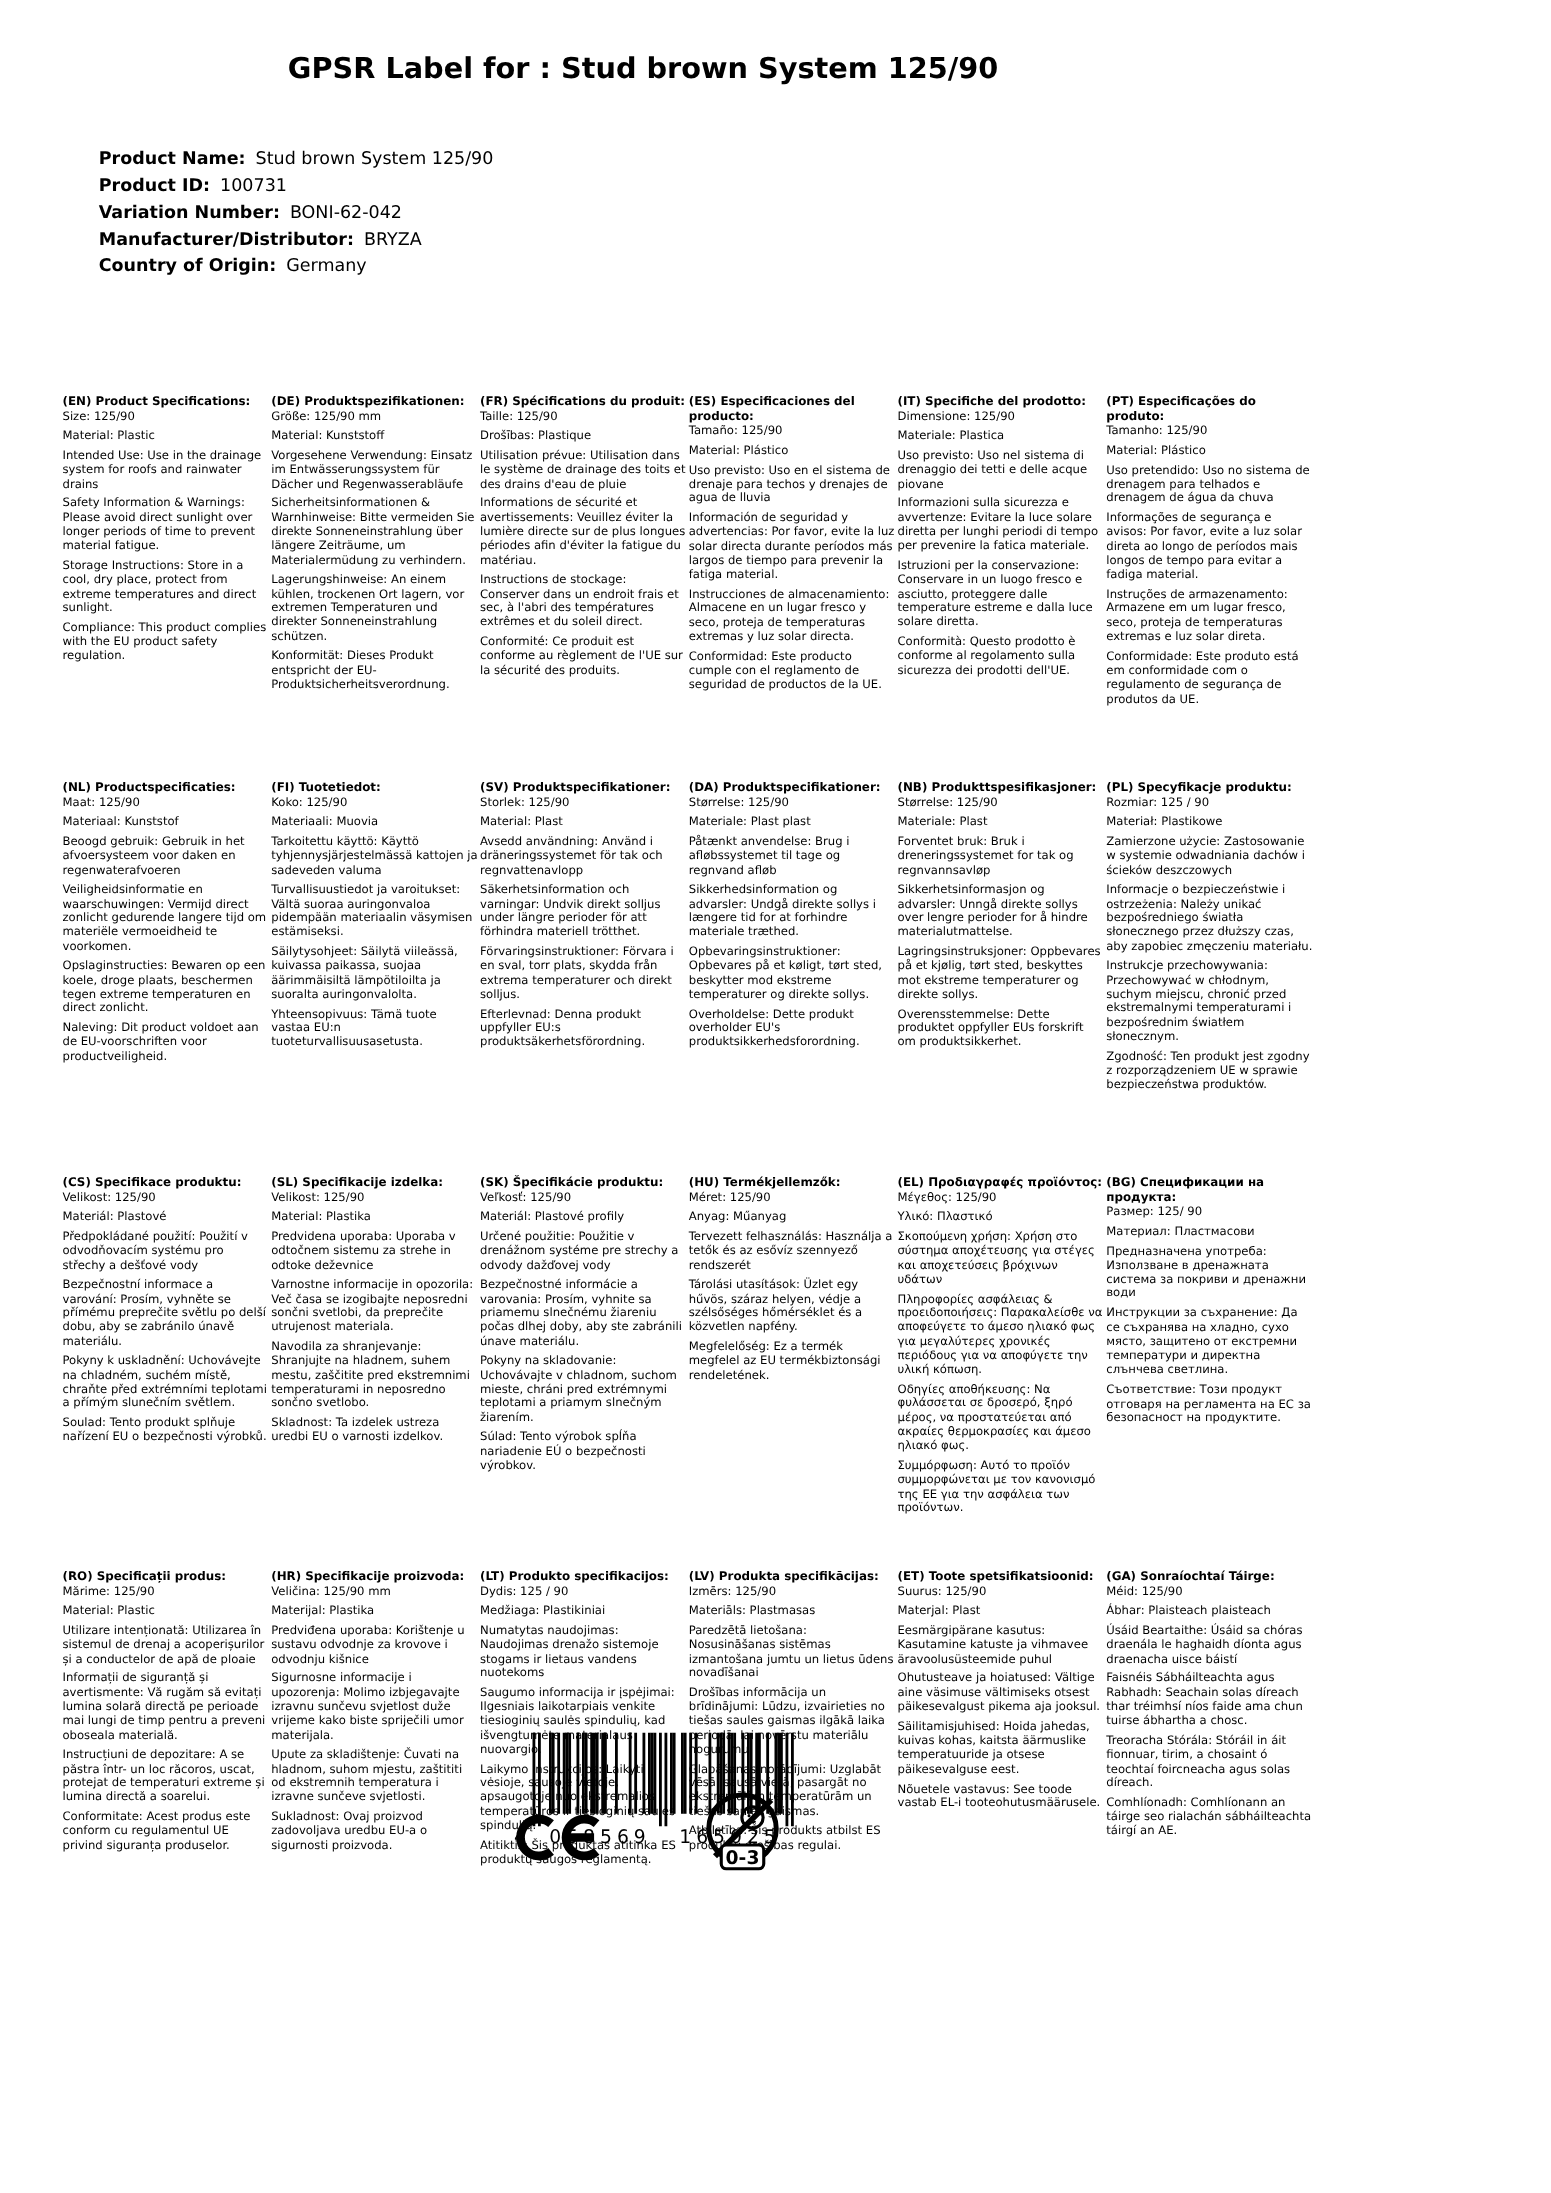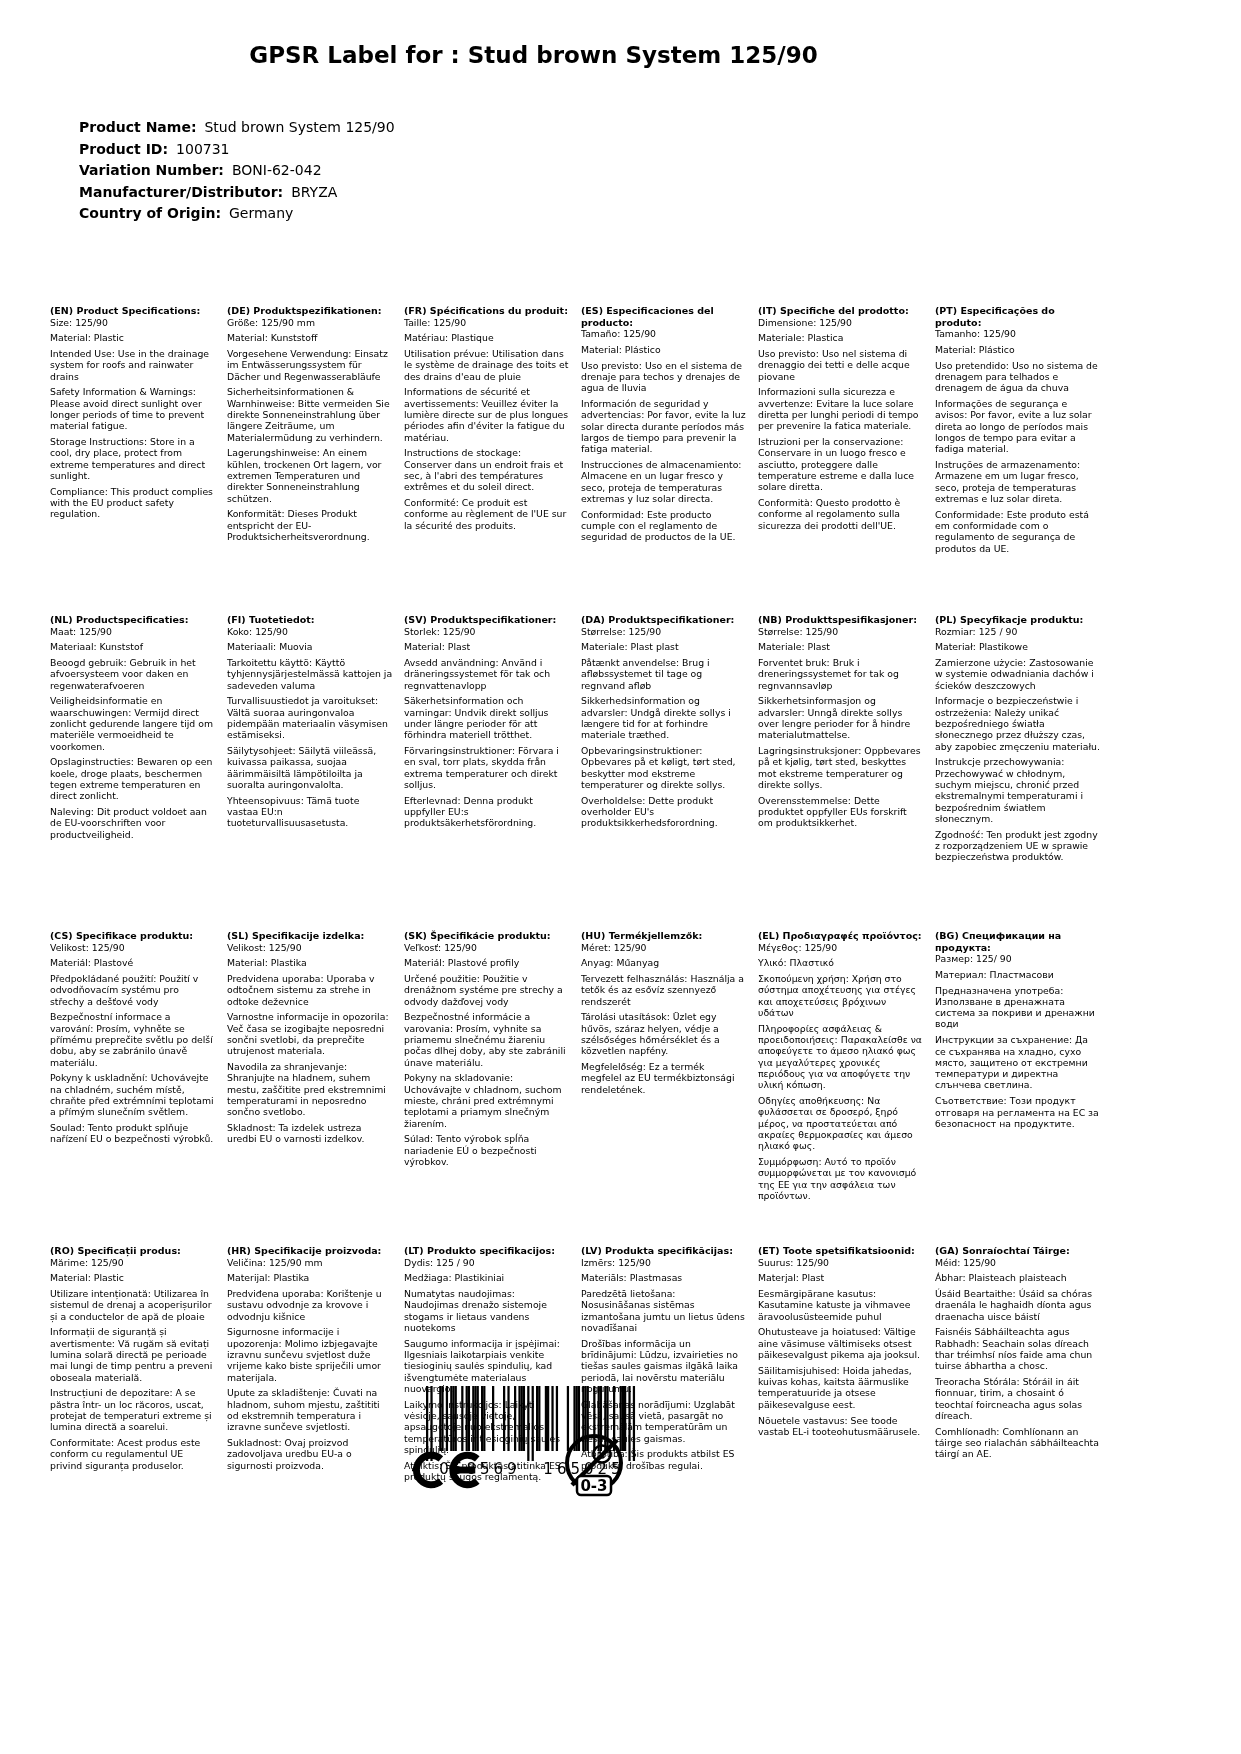--- a/index.html
+++ b/index.html
@@ -3,35 +3,35 @@
 <meta charset="utf-8">
 <style>
   html,body{margin:0;padding:0;}
   body{
     width:1241px;height:1754px;background:#ffffff;color:#000;
     font-family:"DejaVu Sans","Liberation Sans",sans-serif;
     position:relative;overflow:hidden;
   }
   .page-title{
     position:absolute;top:42px;left:0;width:1029px;
-    text-align:center;font-size:23px;font-weight:bold;margin:0;padding-left:19px;
+    text-align:center;font-size:23px;font-weight:bold;margin:0;
   }
   .product-info{
     position:absolute;top:117px;left:55px;width:1130px;
     font-size:14px;
   }
   .info-row{line-height:21.5px;white-space:nowrap;margin-left:24px;}
   .info-label{font-weight:bold;}
   .info-value{margin-left:8px;}
   .spec-grid{
-    position:absolute;top:305px;left:50px;
+    position:absolute;top:316px;left:50px;
     display:grid;
     grid-template-columns:repeat(6,166px);
     grid-template-rows:309px 316px 315px auto;
-    column-gap:11px;
+    column-gap:1px;
   }
   .block{font-size:9.3px;line-height:11.3px;overflow:visible;}
   .block-title{font-size:9.5px;font-weight:bold;margin:0;line-height:11.5px;}
   .block p{margin:0 0 4.5px 0;}
   .barcode-wrap{position:absolute;left:408px;top:1386px;width:244px;height:96px;}
   .marks-row{position:absolute;left:408px;top:1440px;width:244px;height:86px;}
   .ce-mark{position:absolute;left:4px;top:4px;}
   .age-warning{position:absolute;left:152px;top:-10px;}
   svg text{font-family:"DejaVu Sans","Liberation Sans",sans-serif;}
 </style>
@@ -80,21 +80,21 @@
       <p>Material: Kunststoff</p>
       <p>Vorgesehene Verwendung: Einsatz im Entwässerungssystem für Dächer und Regenwasserabläufe</p>
       <p>Sicherheitsinformationen &amp; Warnhinweise: Bitte vermeiden Sie direkte Sonneneinstrahlung über längere Zeiträume, um Materialermüdung zu verhindern.</p>
       <p>Lagerungshinweise: An einem kühlen, trockenen Ort lagern, vor extremen Temperaturen und direkter Sonneneinstrahlung schützen.</p>
       <p>Konformität: Dieses Produkt entspricht der EU-Produktsicherheitsverordnung.</p>
     </section>
 
   <section class="block">
     <h3 class="block-title">(FR) Spécifications du produit:</h3>
   <p>Taille: 125/90</p>
-      <p>Matériau: Plastique</p>
+      <p>Drošības: Plastique</p>
       <p>Utilisation prévue: Utilisation dans le système de drainage des toits et des drains d'eau de pluie</p>
       <p>Informations de sécurité et avertissements: Veuillez éviter la lumière directe sur de plus longues périodes afin d'éviter la fatigue du matériau.</p>
       <p>Instructions de stockage: Conserver dans un endroit frais et sec, à l'abri des températures extrêmes et du soleil direct.</p>
       <p>Conformité: Ce produit est conforme au règlement de l'UE sur la sécurité des produits.</p>
     </section>
 
   <section class="block">
     <h3 class="block-title">(ES) Especificaciones del producto:</h3>
   <p>Tamaño: 125/90</p>
       <p>Material: Plástico</p>

